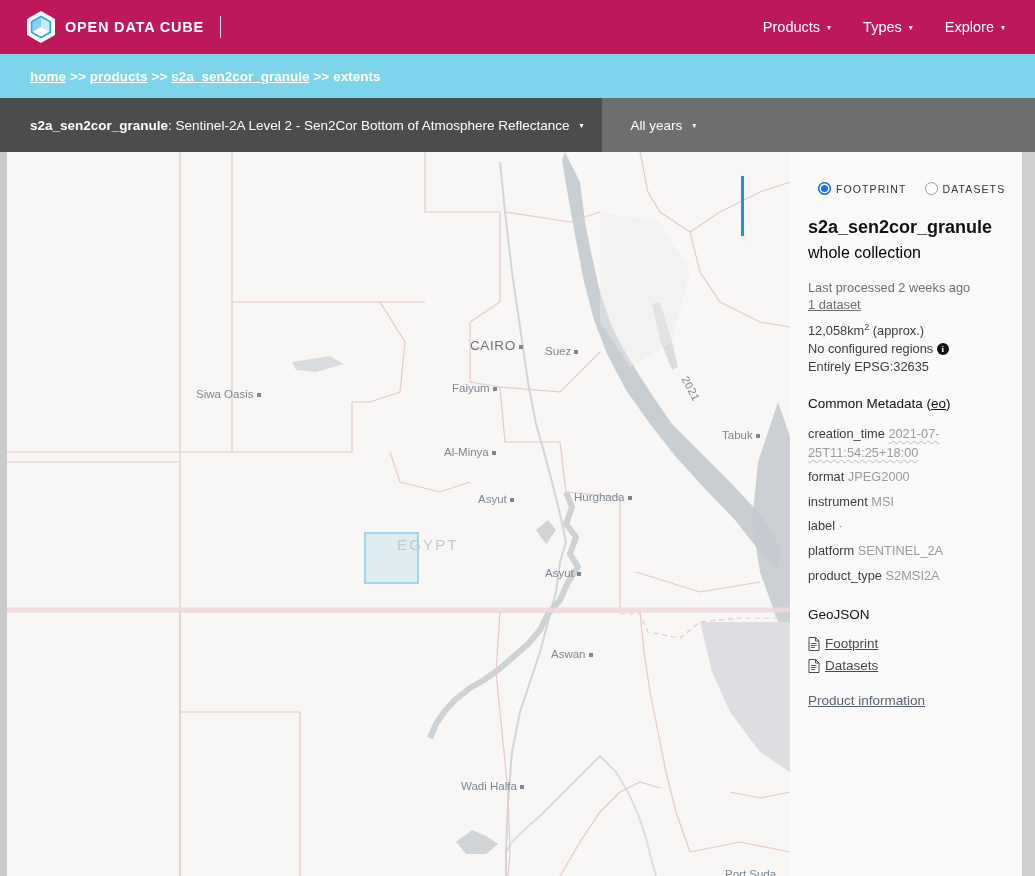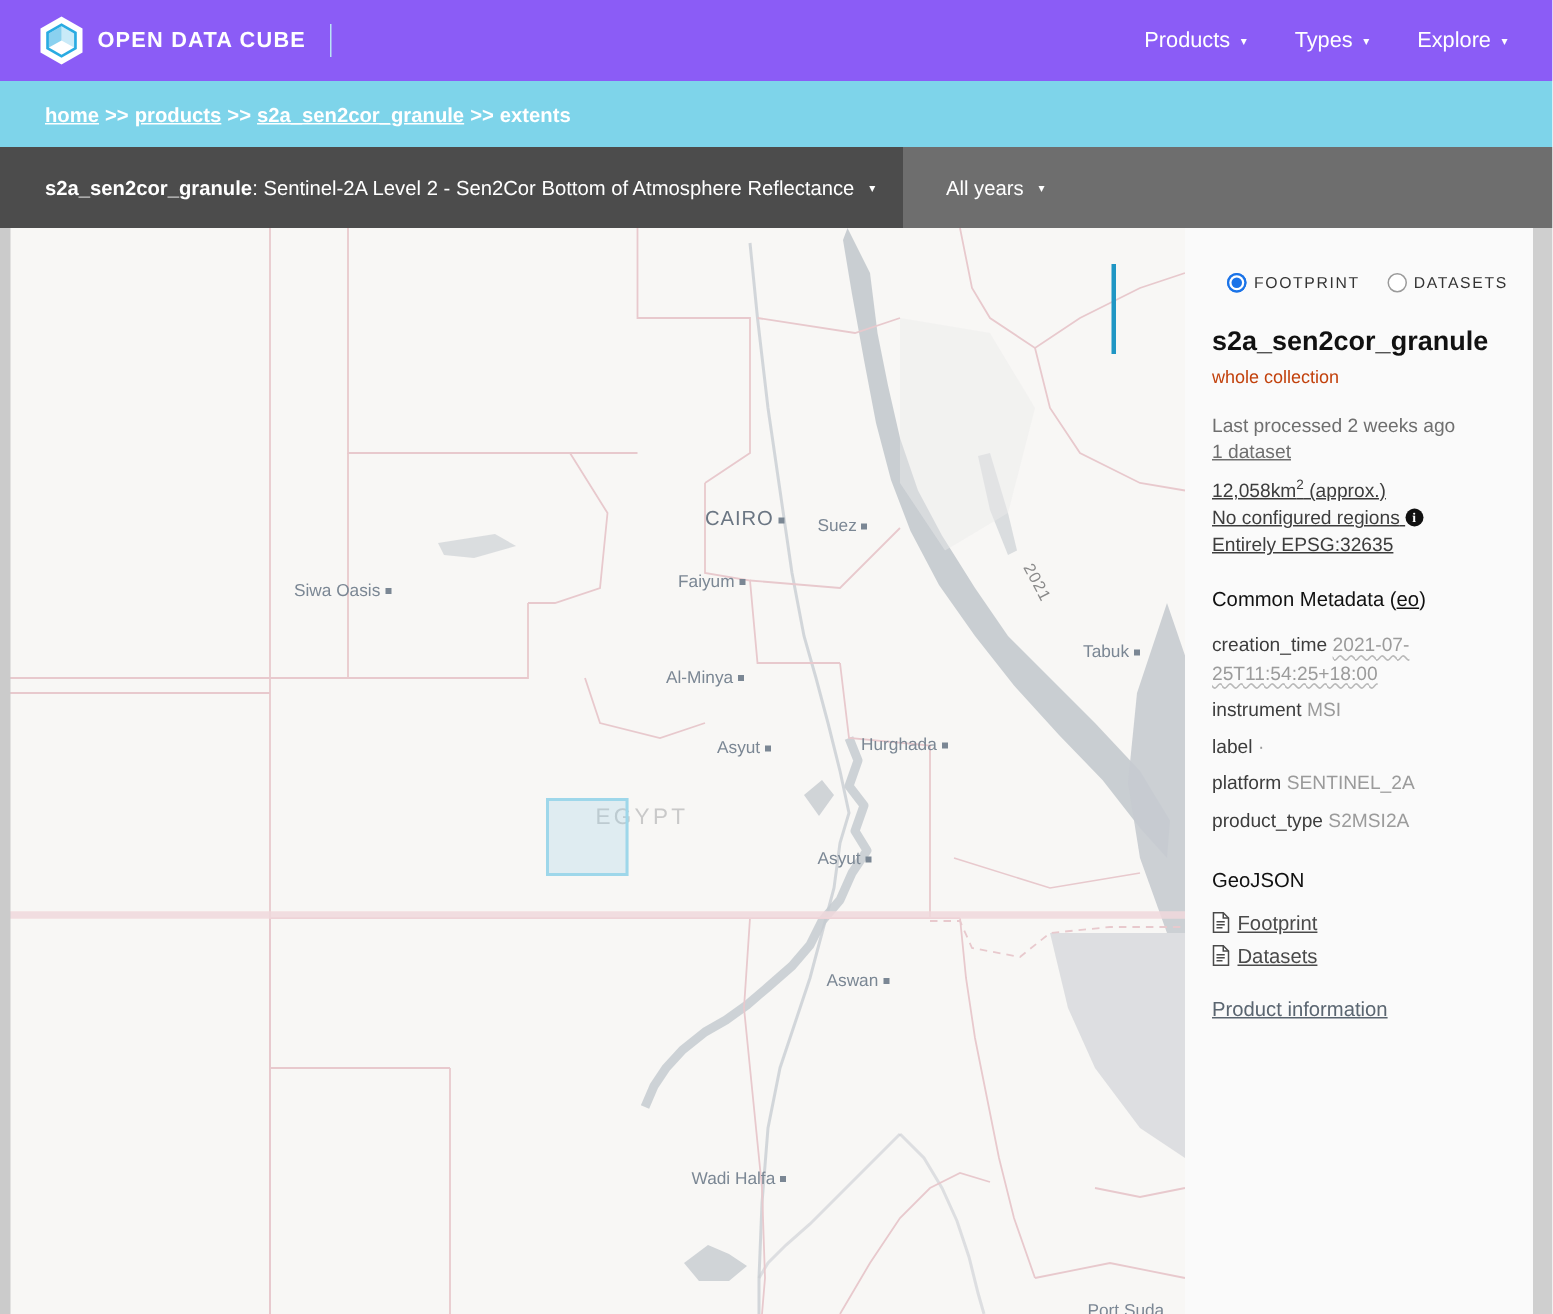--- a/index.html
+++ b/index.html
@@ -9,21 +9,21 @@
     width: 1035px; height: 876px;
     overflow: hidden;
     font-family: "Liberation Sans", sans-serif;
     background: #ffffff;
   }
   #app { position: relative; width: 1035px; height: 876px; overflow: hidden; }
 
   
   .navbar {
     position: absolute; top: 0; left: 0; width: 1035px; height: 54px;
-    background: #8b5cf6;
+    background: #be185d;
     display: flex; align-items: center;
   }
   .brand { display: flex; align-items: center; margin-left: 26px; }
   .brand-logo { width: 30px; height: 34px; margin-right: 9px; display:block; }
   .brand-text {
     color: #ffffff; font-weight: bold; font-size: 14.5px;
     letter-spacing: 0.8px;
   }
   .brand-sep {
     width: 1px; height: 22px; background: #b9e4f5;
@@ -129,25 +129,25 @@
     box-shadow: 0 0 0 1.5px #ffffff, 0 0 0 3px #1a73e8;
   }
   .radio-label {
     font-size: 10.5px; letter-spacing: 1.1px; color: #333333;
   }
   .panel-title {
     font-size: 18px; font-weight: bold; color: #111111;
     margin: 0 0 6px 0;
   }
   .panel-sub {
-    font-size: 12px; color: #c2410c; font-weight: normal; margin: 0 0 18px 0;
+    font-size: 16px; color: #000000; font-weight: normal; margin: 0 0 18px 0;
   }
   .panel-meta { font-size: 12.8px; color: #6f6f6f; margin-bottom: 2px; }
   .panel-meta a { color: #6f6f6f; text-decoration: underline; }
-  .panel-line { font-size: 12.8px; color: #3d3d3d; margin-bottom: 3px; text-decoration: underline; }
+  .panel-line { font-size: 12.8px; color: #3d3d3d; margin-bottom: 3px; }
   .panel-line sup { font-size: 9px; }
   .info-icon {
     display: inline-block; width: 12px; height: 12px; border-radius: 50%;
     background: #111111; color: #ffffff; font-size: 9px; font-weight: bold;
     text-align: center; line-height: 12px; vertical-align: 1px;
     font-family: "Liberation Serif", serif;
   }
   .section-head {
     font-size: 13.5px; font-weight: normal; color: #111111;
     margin: 22px 0 14px 0;
@@ -340,20 +340,21 @@
     <div class="panel-meta">Last processed 2 weeks ago</div>
     <div class="panel-meta" style="margin-bottom:10px;"><a href="#">1 dataset</a></div>
 
     <div class="panel-line"><span>12,058km</span><sup>2</sup><span> (approx.)</span></div>
     <div class="panel-line"><span>No configured regions</span> <span class="info-icon">i</span></div>
     <div class="panel-line">Entirely EPSG:32635</div>
 
     <div class="section-head"><span>Common Metadata (</span><a href="#">eo</a><span>)</span></div>
 
     <div class="kv"><span class="k">creation_time</span> <span class="v squiggle">2021-07-25T11:54:25+18:00</span></div>
+    <div class="kv"><span class="k">format</span> <span class="v">JPEG2000</span></div>
     <div class="kv"><span class="k">instrument</span> <span class="v">MSI</span></div>
     <div class="kv"><span class="k">label</span> <span class="v">·</span></div>
     <div class="kv"><span class="k">platform</span> <span class="v">SENTINEL_2A</span></div>
     <div class="kv"><span class="k">product_type</span> <span class="v">S2MSI2A</span></div>
 
     <div class="section-head">GeoJSON</div>
 
     <div class="geo-link">
       <svg class="doc-icon" width="12" height="14" viewBox="0 0 12 14">
         <path d="M1 0.5 H7.5 L11 4 V13.5 H1 Z" fill="#ffffff" stroke="#4a4a4a" stroke-width="1"></path>

